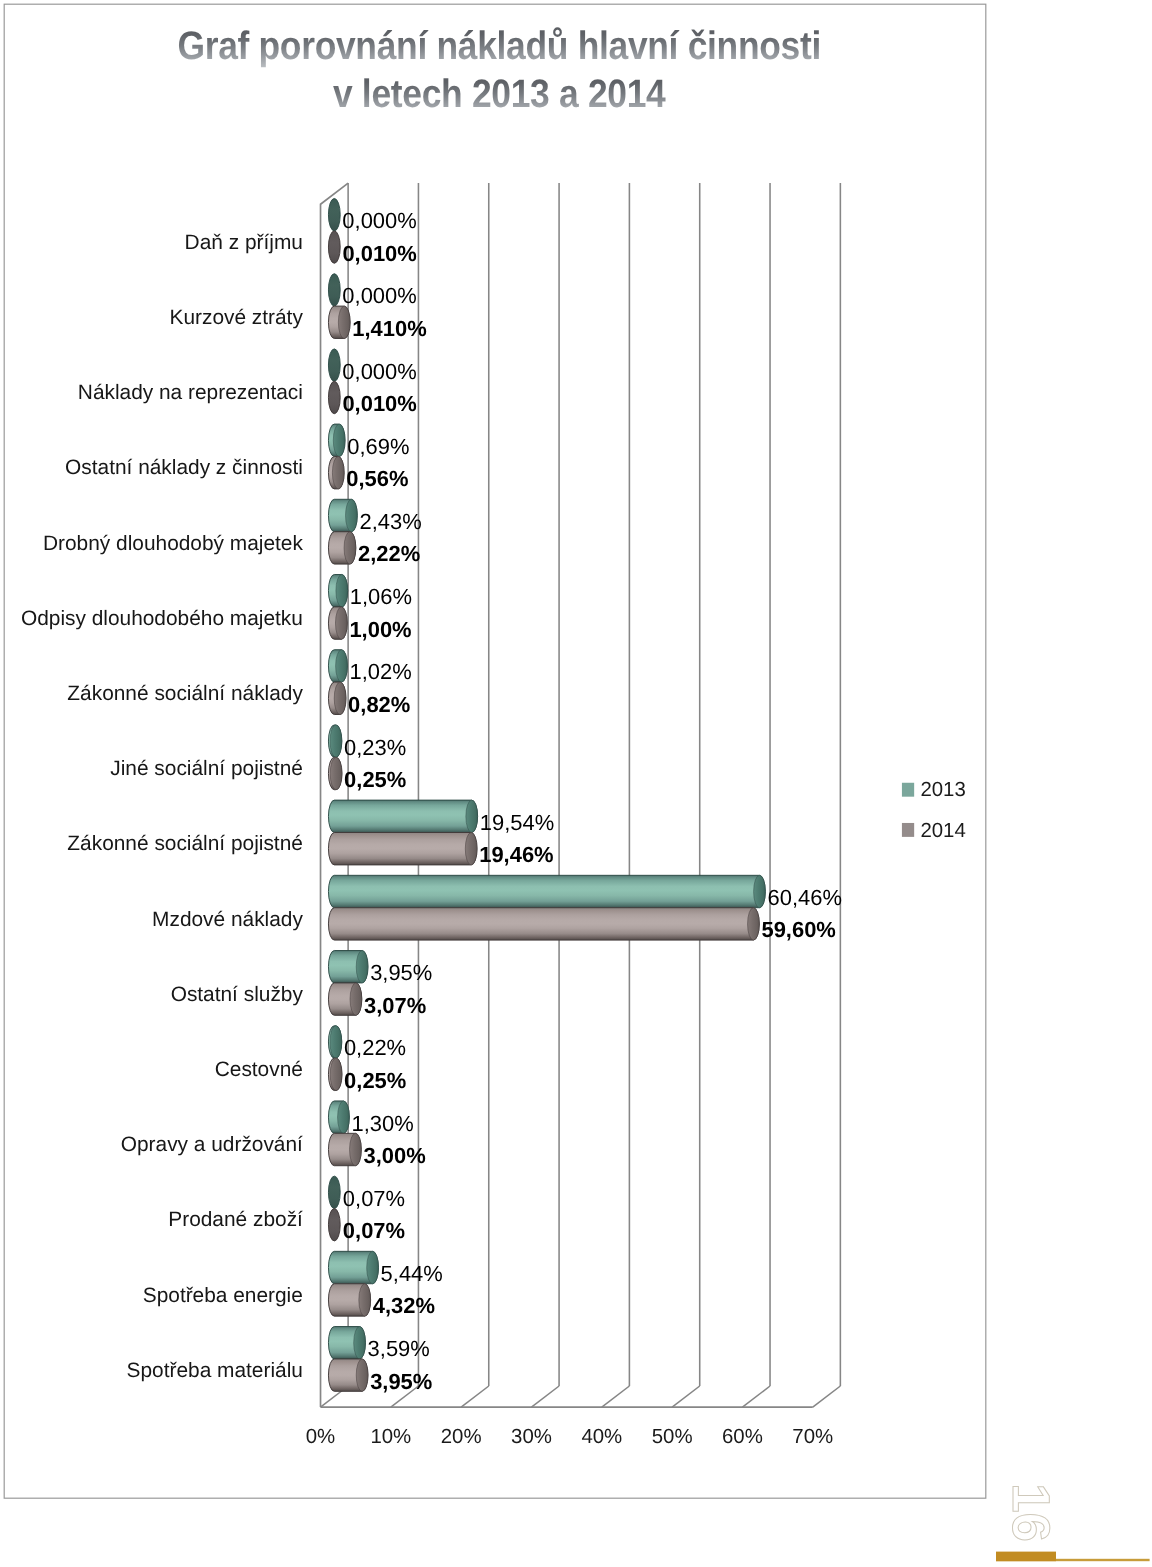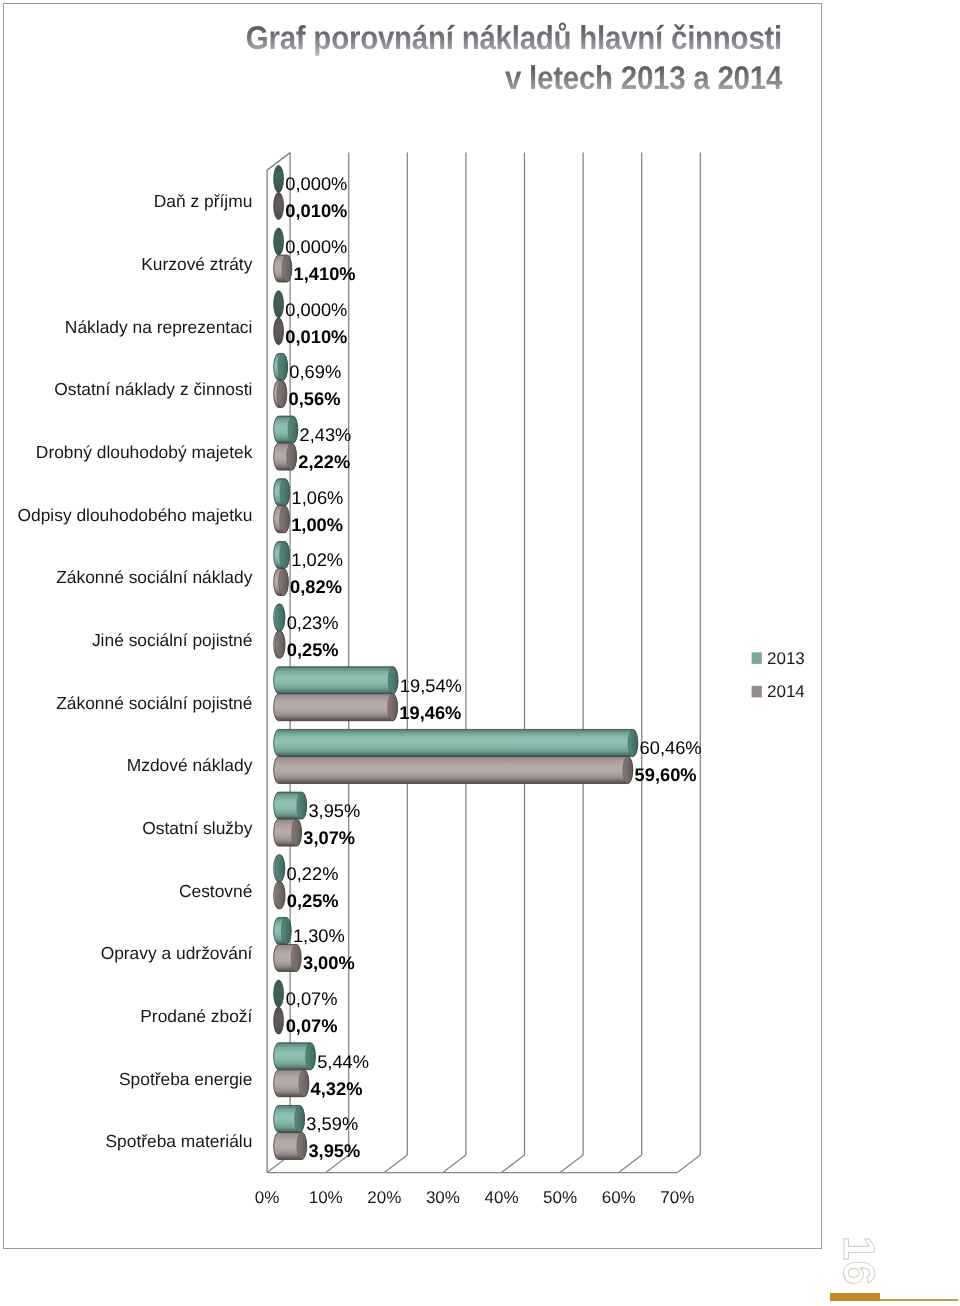--- a/index.html
+++ b/index.html
@@ -5,21 +5,21 @@
 <style>
   html,body{margin:0;padding:0;background:#ffffff;}
   body{width:960px;height:1306px;position:relative;overflow:hidden;
        font-family:"Liberation Sans",sans-serif;
        -webkit-font-smoothing:antialiased;
        text-rendering:geometricPrecision;}
   svg text{ -webkit-font-smoothing:antialiased; }
   #page{position:absolute;left:0;top:0;width:960px;height:1306px;background:#fff;}
   #chartbox{position:absolute;left:3px;top:3px;width:819px;height:1246px;
             border:1.4px solid #9a9a9a;box-sizing:border-box;background:#fff;}
-  #title{position:absolute;left:3px;top:13.5px;width:818px;text-align:right;
+  #title{position:absolute;left:3px;top:13.5px;width:818px;text-align:center;
          font-weight:bold;font-size:33px;line-height:40px;letter-spacing:-0.3px;}
   #title div{display:block;transform:scaleX(0.895);
          background:linear-gradient(180deg,#585b60 0%,#5e6166 26%,#767a7f 50%,#979ba0 72%,#b4b8bc 92%,#c3c7cb 100%);
          -webkit-background-clip:text;background-clip:text;color:transparent;}
   #chartsvg{position:absolute;left:0px;top:0px;overflow:visible;}
   .catlabel{font-family:"Liberation Sans",sans-serif;font-size:17.4px;fill:#171717;}
   .vallabel{font-family:"Liberation Sans",sans-serif;font-size:18.3px;fill:#000;}
   .vallabel.bold{font-weight:bold;}
   .axlabel{font-family:"Liberation Sans",sans-serif;font-size:17px;fill:#1a1a1a;}
   .leglabel{font-family:"Liberation Sans",sans-serif;font-size:17px;fill:#1a1a1a;}

